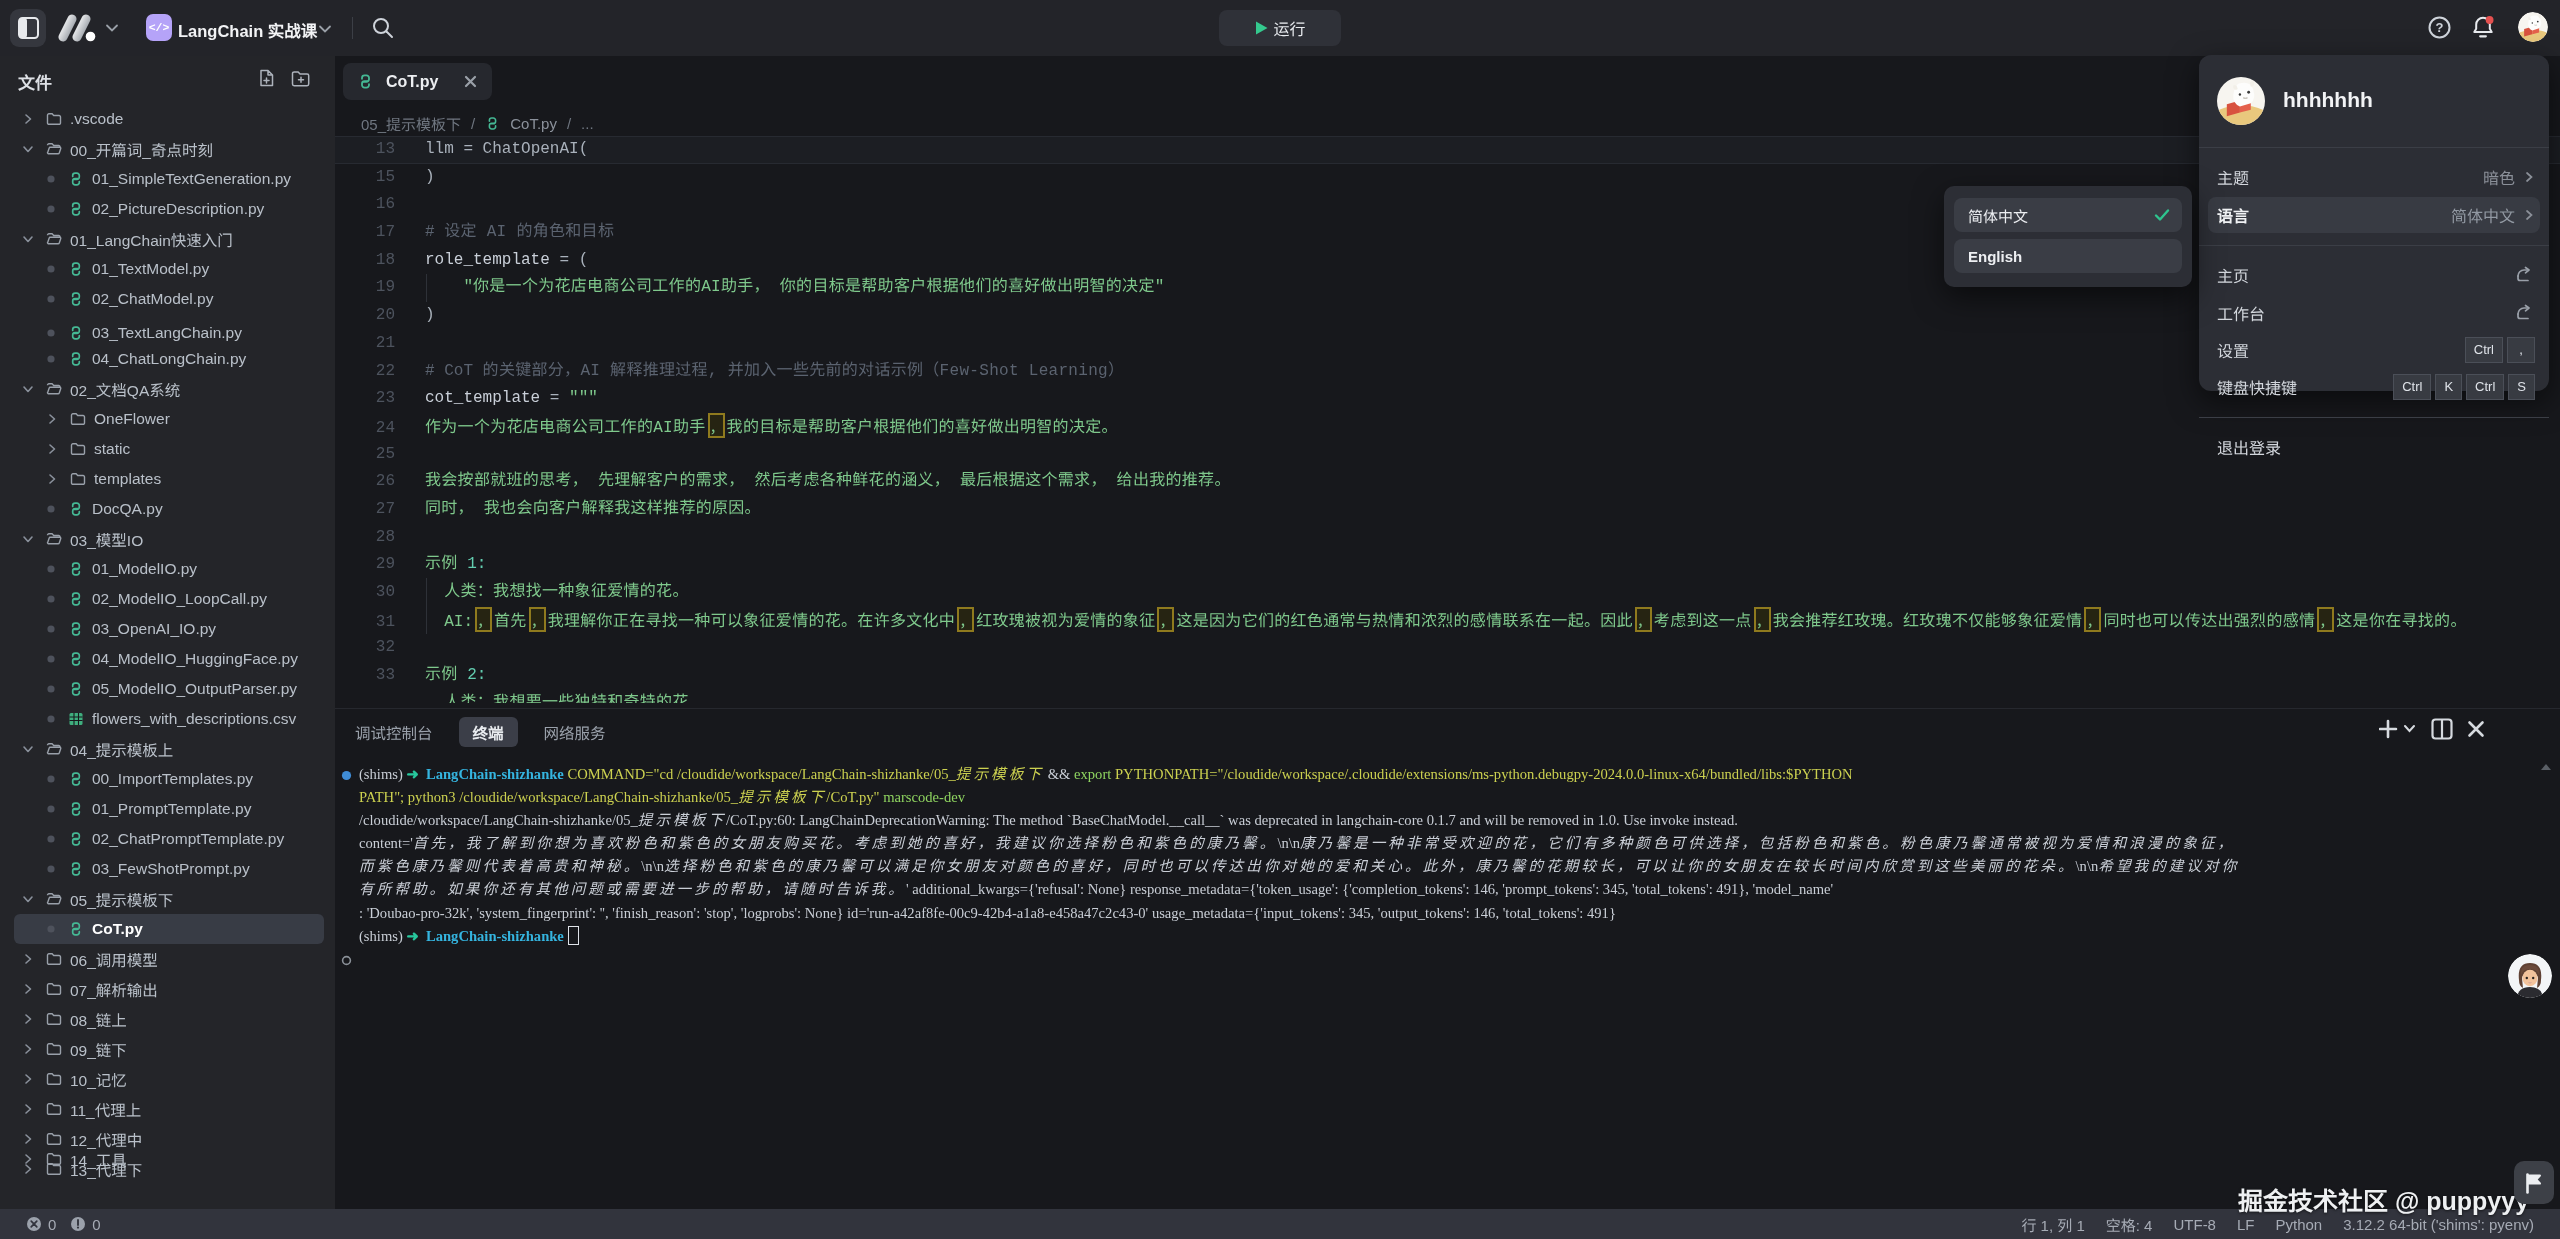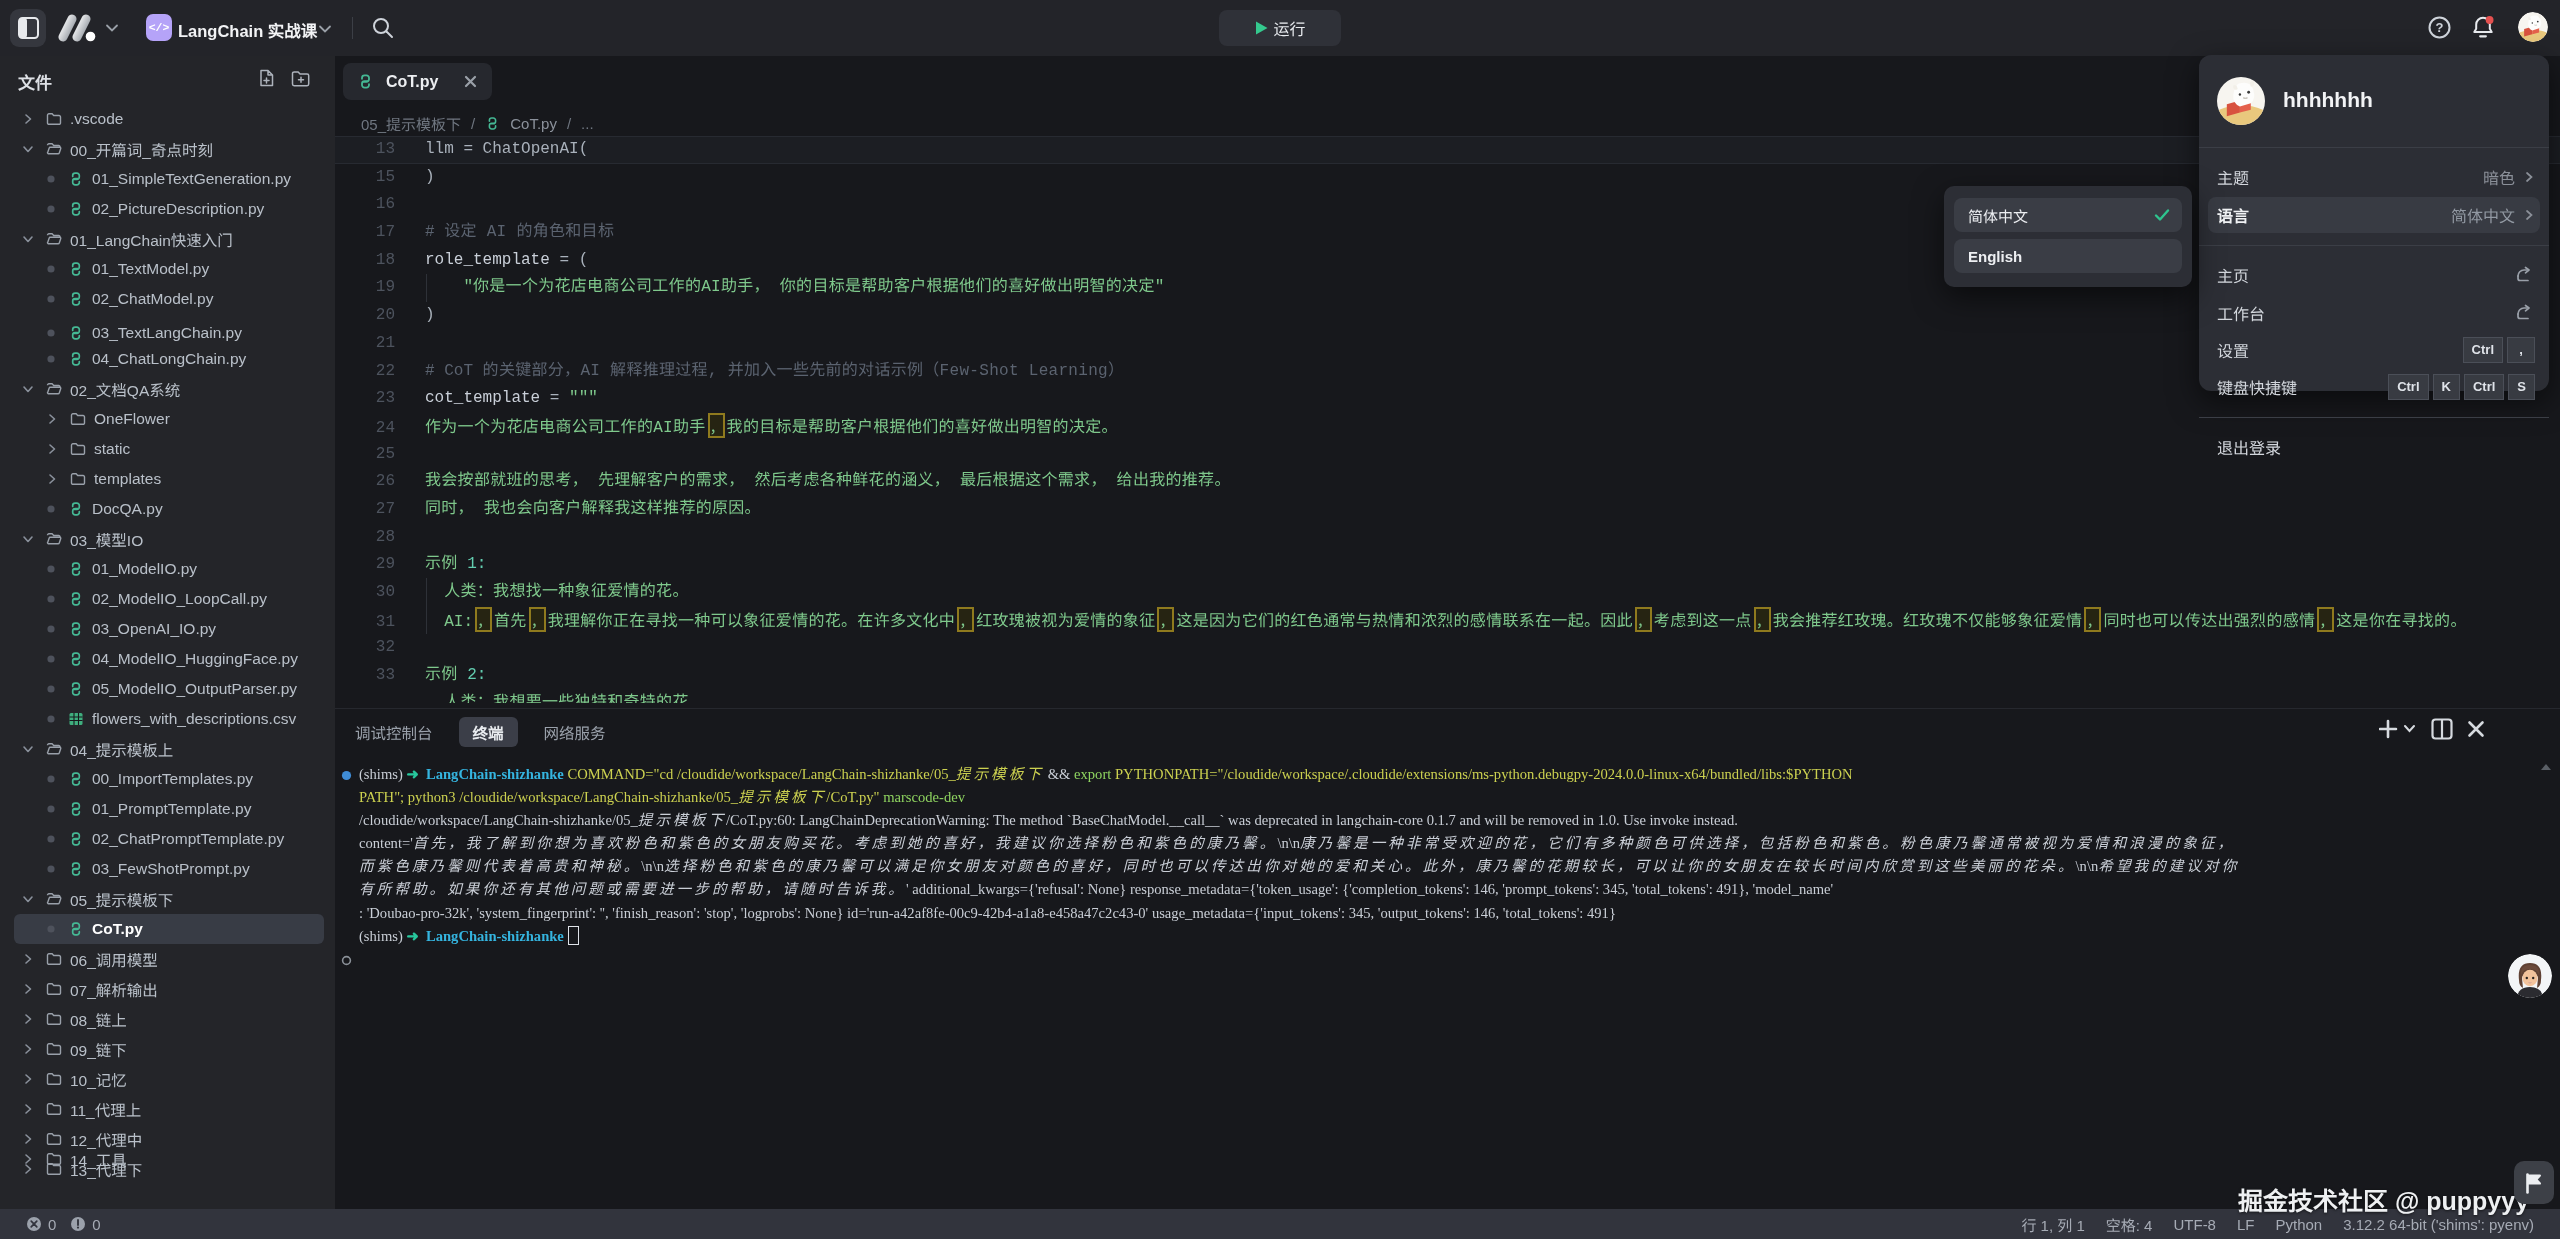--- a/index.html
+++ b/index.html
@@ -45,21 +45,21 @@
 .zz{letter-spacing:3.05px}
 
 .statusbar{position:absolute;left:0;top:1209px;width:2560px;height:30px;background:#32343d;color:#a6abb5;font-size:15px}
 .stright{position:absolute;right:26px;top:0;height:30px;display:flex;align-items:center;gap:21px}
 .stleft{position:absolute;left:26px;top:0;height:30px;display:flex;align-items:center;gap:6px}
 
 .popup{position:absolute;left:2199px;top:55px;width:350px;height:336px;background:#2c2e35;border-radius:12px;box-shadow:0 10px 30px rgba(0,0,0,.55);z-index:30}
 .prow{position:absolute;left:0;width:350px;height:36px;display:flex;align-items:center;color:#d3d7dd;font-size:16px}
 .prow .lab{margin-left:18px}
 .pdivider{position:absolute;left:0;width:350px;height:1px;background:#3b3e46}
-.key{display:inline-block;height:26px;line-height:24px;padding:0 8px;border:1px solid #4b4f58;background:#383b42;border-radius:0;color:#dfe3e9;font-size:13px;font-weight:bold;text-align:center}
+.key{display:inline-block;height:26px;line-height:24px;padding:0 8px;border:1px solid #4b4f58;background:#383b42;border-radius:0;color:#dfe3e9;font-size:13px;font-weight:normal;text-align:center}
 .submenu{position:absolute;left:1944px;top:186px;width:248px;height:101px;background:#2c2e35;border-radius:10px;box-shadow:0 10px 30px rgba(0,0,0,.55);z-index:31}
 .subchip{position:absolute;left:10px;width:228px;height:34px;background:#3a3d45;border-radius:8px;display:flex;align-items:center;color:#edeff2;font-size:15px}
 
 .wm{position:absolute;left:2238px;top:1181px;white-space:nowrap;font-size:25px;font-weight:bold;color:#eef0f2;text-shadow:0 1px 3px rgba(0,0,0,.6);z-index:20}
 .flagbtn{position:absolute;left:2514px;top:1161px;width:40px;height:43px;background:#3d4047;border-radius:10px;z-index:21;display:flex;align-items:center;justify-content:center}
 .favatar{position:absolute;left:2508px;top:954px;width:44px;height:44px;border-radius:50%;z-index:21;overflow:hidden}
 </style>
 </head>
 <body>
 <svg width="0" height="0" style="position:absolute">

